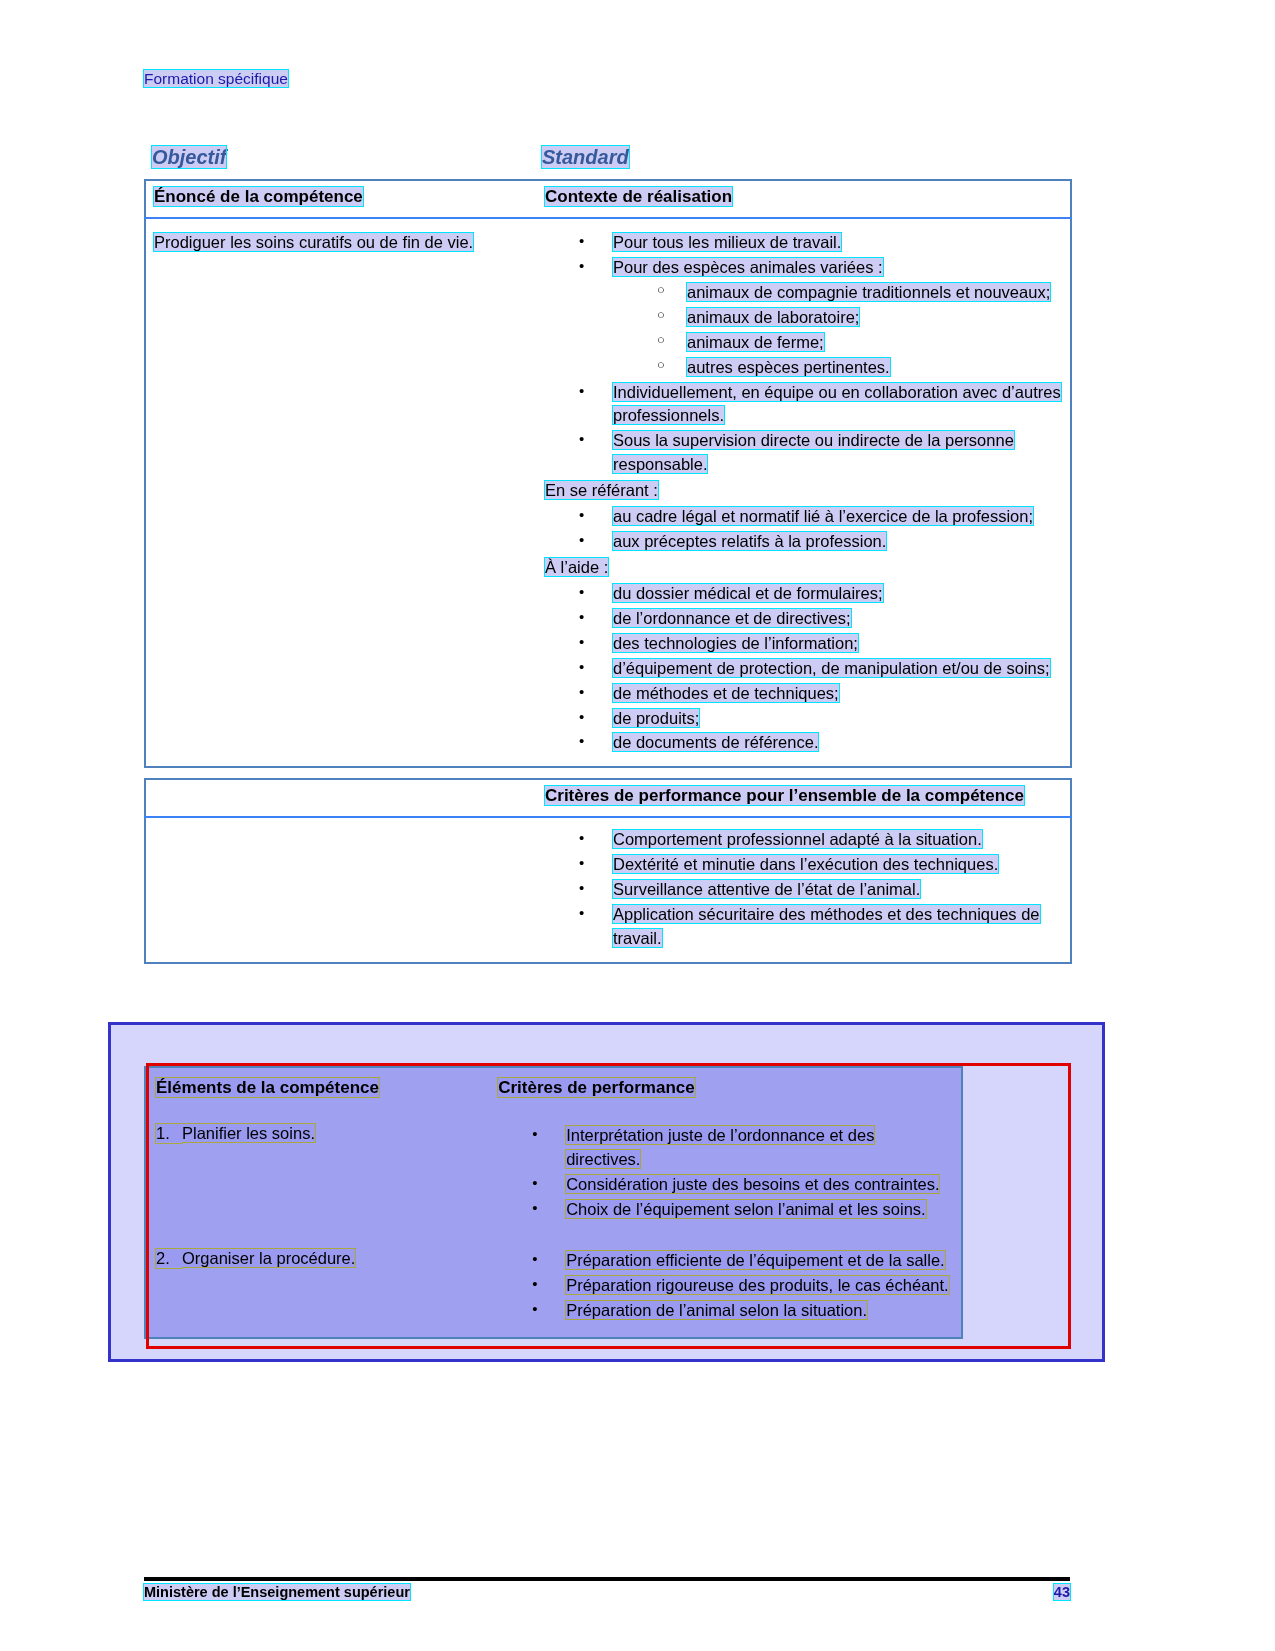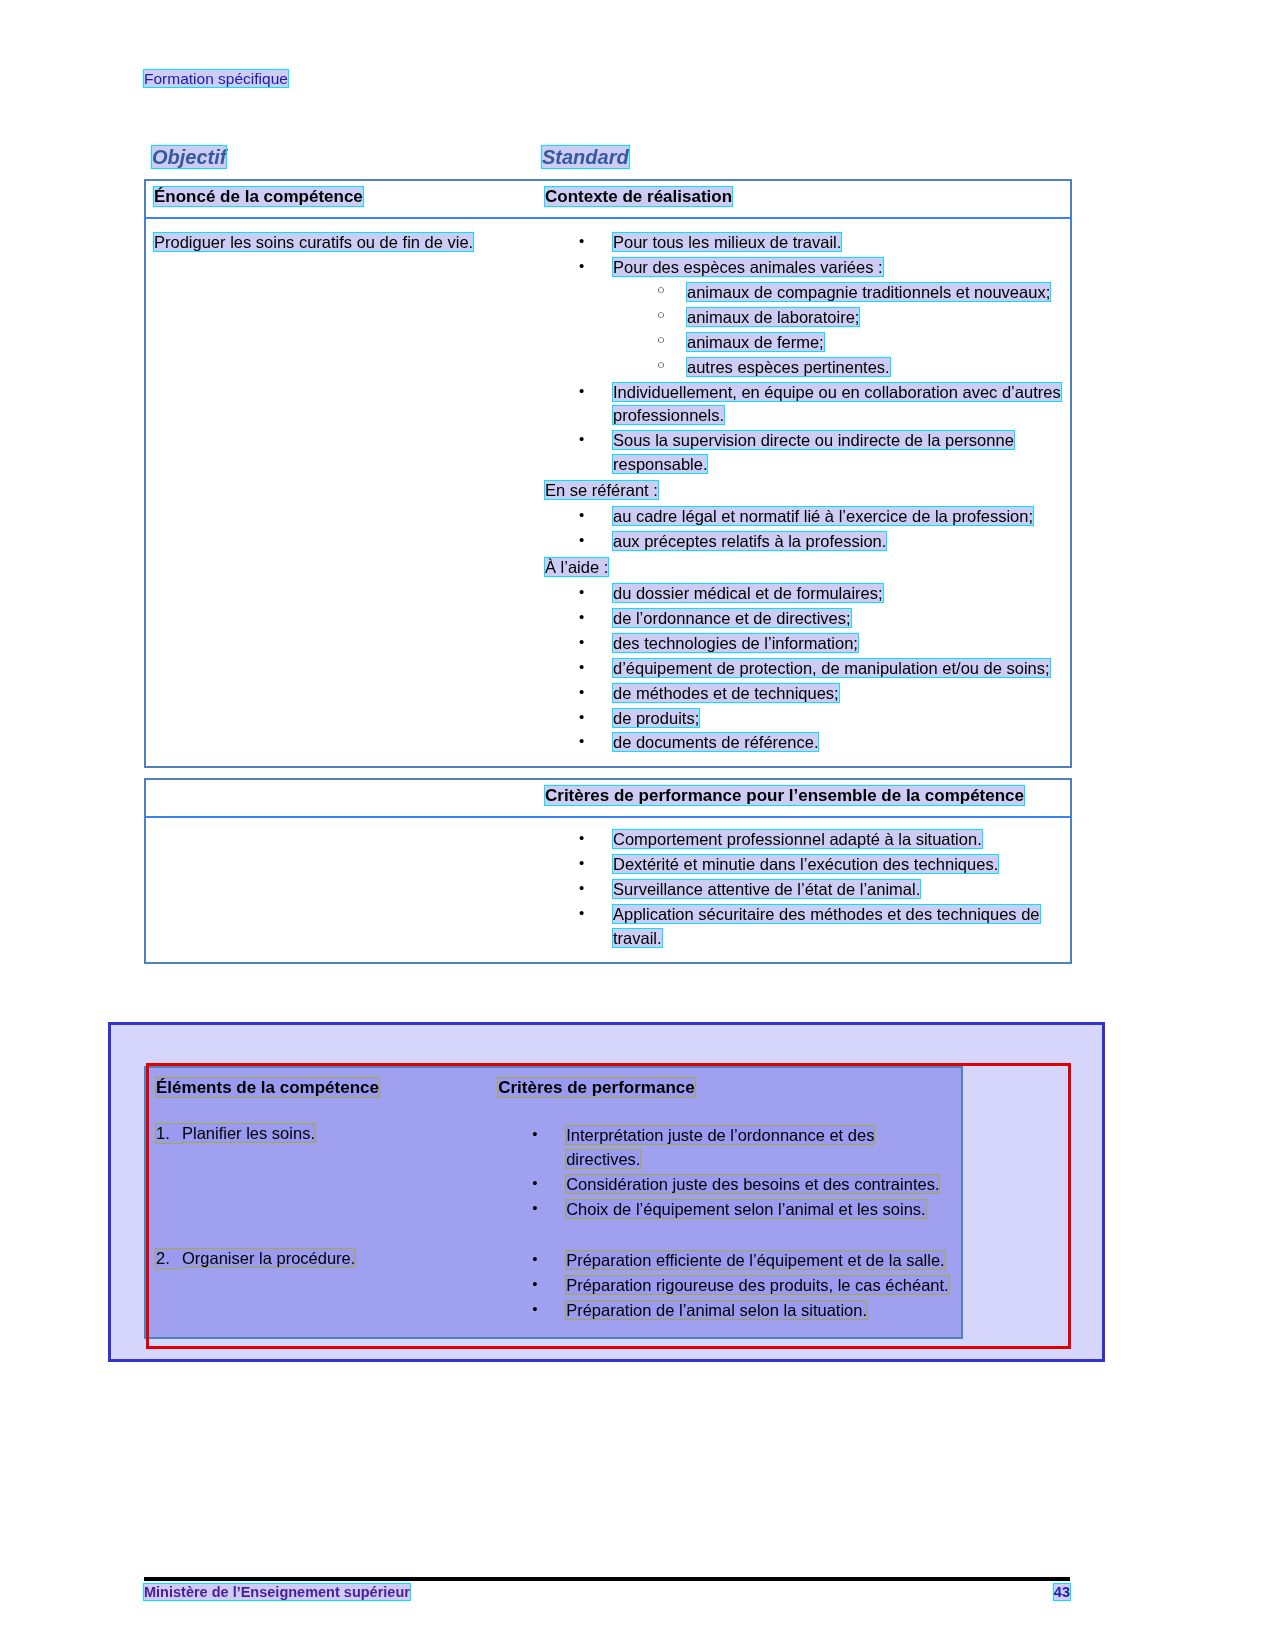--- a/index.html
+++ b/index.html
@@ -171,21 +171,21 @@
   .foot-rule {
     position: absolute;
     left: 144px; top: 1577px;
     width: 926px; height: 4px;
     background: #000000;
   }
   .foot-left {
     position: absolute;
     left: 144px; top: 1584px;
     font-size: 14.5px; font-weight: bold;
-    color: #4c1d95;
+    color: #000000;
   }
   .foot-right {
     position: absolute;
     right: 205px; top: 1584px;
     font-size: 14.5px; font-weight: bold;
     color: #1a1aa8;
   }
 </style>
 </head>
 <body>

